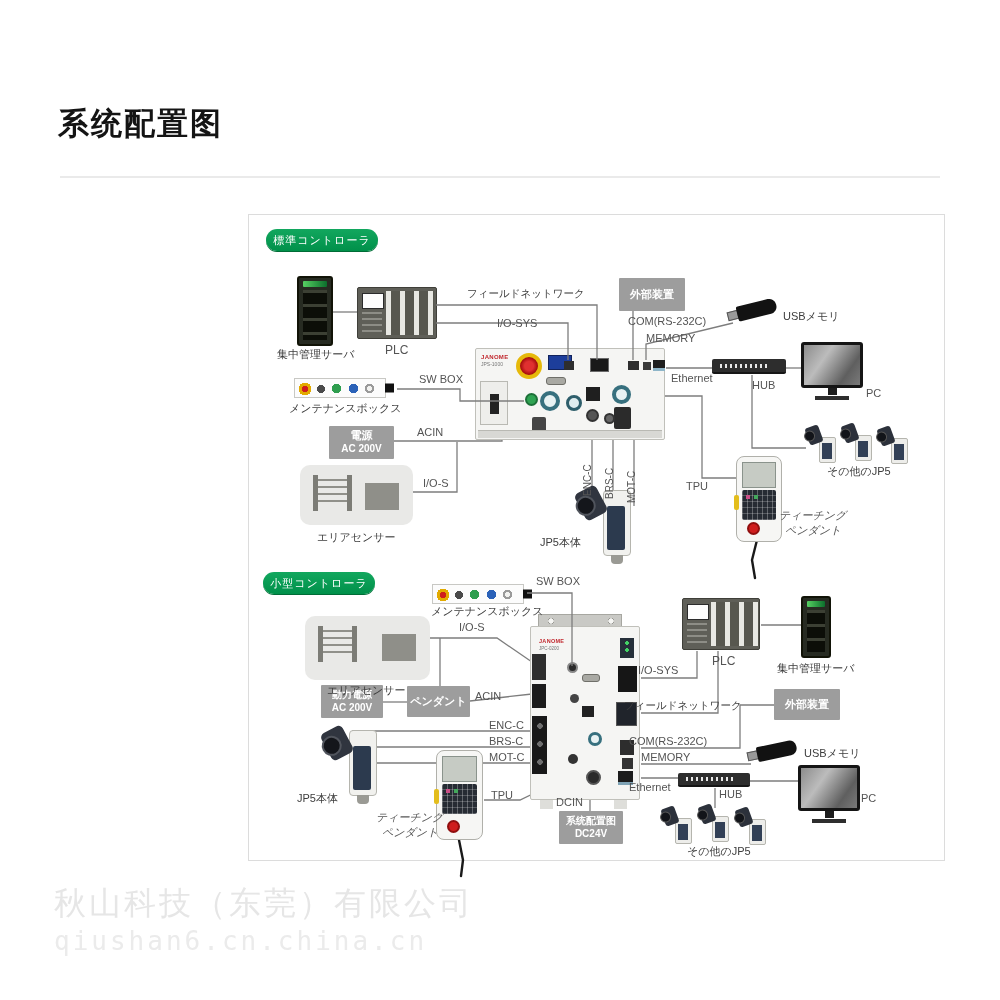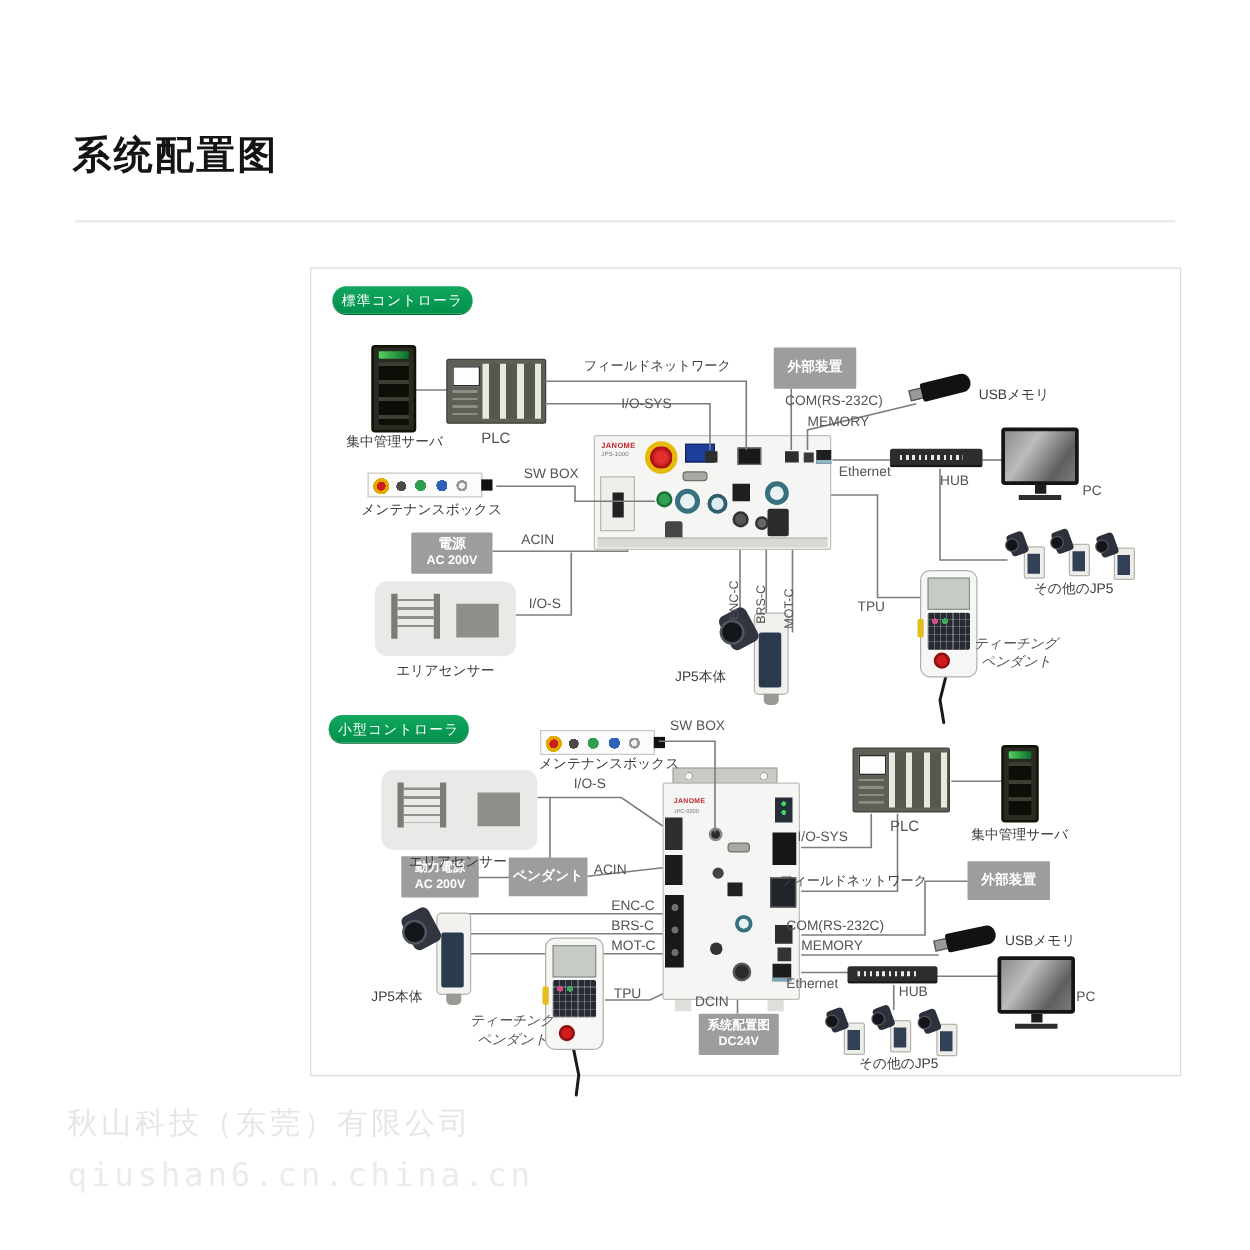--- a/index.html
+++ b/index.html
@@ -103,21 +103,21 @@
       repeating-linear-gradient(90deg,rgba(255,255,255,.28) 0 1px,rgba(0,0,0,0) 1px 5px),
       repeating-linear-gradient(0deg,rgba(255,255,255,.22) 0 1px,rgba(0,0,0,0) 1px 6px),
       #262b33; }
   .pend .estop2 { position:absolute; left:10px; bottom:6px; width:13px; height:13px; border-radius:50%;
                   background:#cf1d1d; border:2px solid #8f0f0f; z-index:1; }
   .pend .side { position:absolute; left:-3px; top:38px; width:5px; height:15px; background:#e3bd1c; border-radius:2px; }
   
   .ctrl { background:#f5f5f3; border:1px solid #c0c0ba; border-radius:2px; }
   .brand { position:absolute; font-size:6px; font-weight:bold; color:#c1272d; letter-spacing:.3px; }
   .model { position:absolute; font-size:5px; color:#777; }
-  .wm1 { position:absolute; font-size:24px; color:#e6e6e6; letter-spacing:3px; z-index:5;text-align:center; }
+  .wm1 { position:absolute; font-size:32px; color:#e6e6e6; letter-spacing:3px; z-index:5;text-align:center; }
   .wm2 { position:absolute; font-size:26px; font-family:"DejaVu Sans Mono",monospace; color:#ebebeb; letter-spacing:3px; z-index:5; }
 </style>
 </head>
 <body>
 
 <div id="app">
 
   <div class="page-title" style="left:58px;top:103px;">系统配置图</div>
   <div class="divider" style="left:60px;top:176px;width:880px;height:2px;"></div>
   <div class="panel" style="left:248px;top:214px;width:697px;height:647px;"></div>

